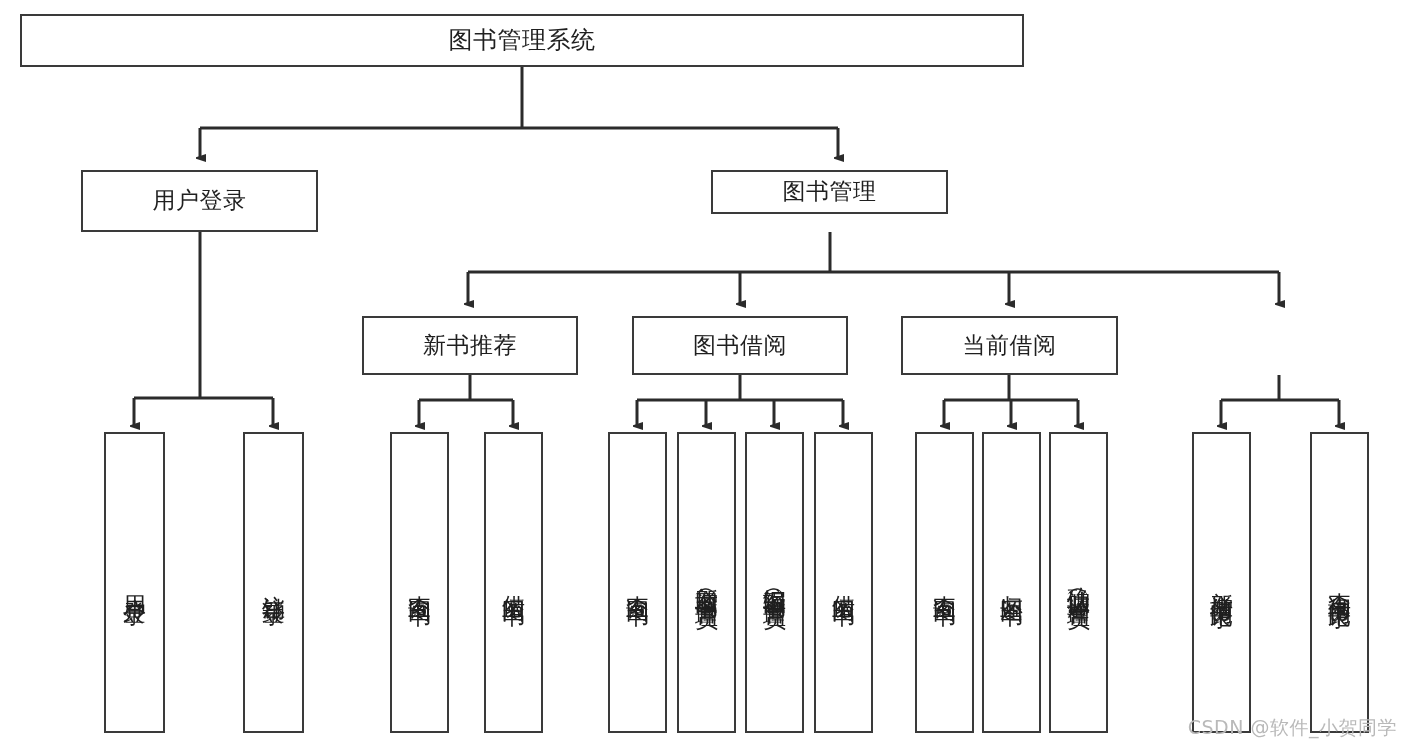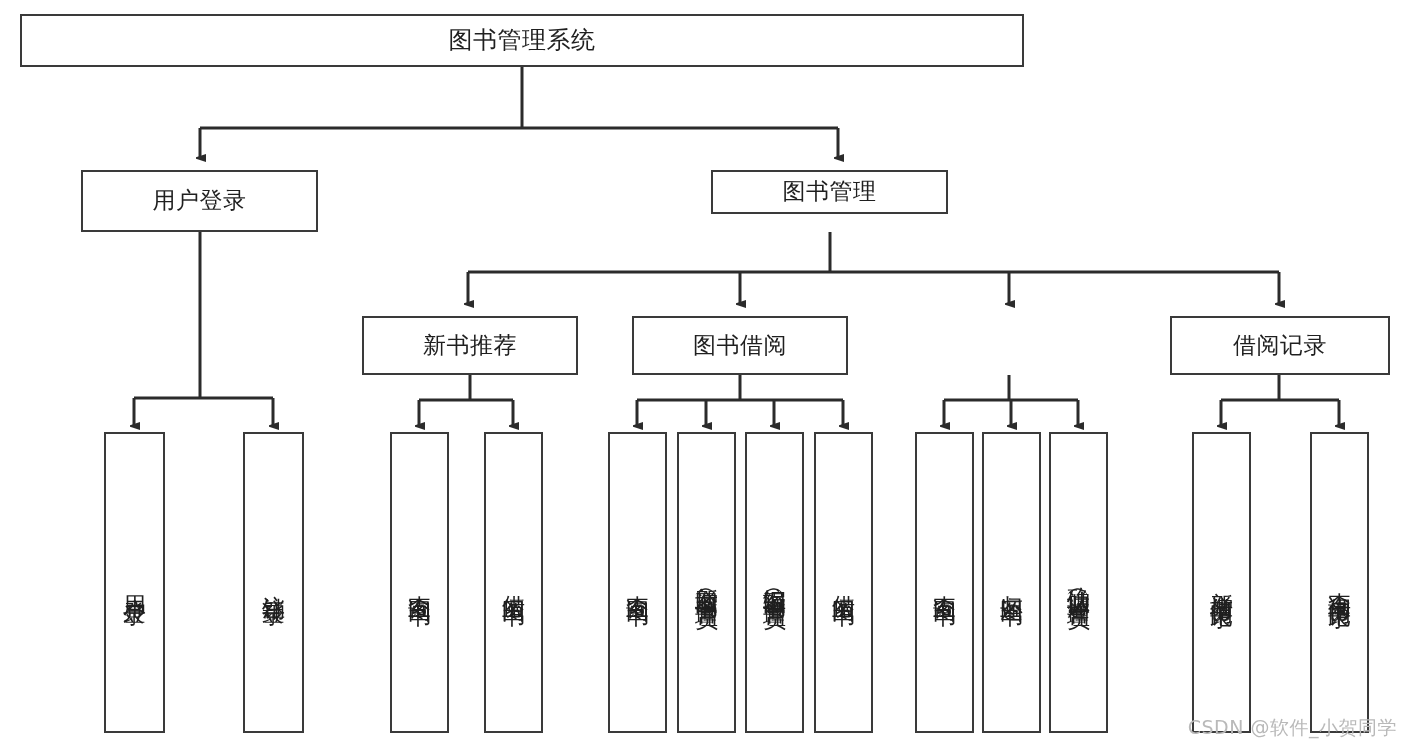--- a/index.html
+++ b/index.html
@@ -143,24 +143,24 @@
   </div>
 
   <div class="node h" style="left:362px; top:316px; width:216px; height:59px;">
     <span class="lbl">新书推荐</span>
   </div>
 
   <div class="node h" style="left:632px; top:316px; width:216px; height:59px;">
     <span class="lbl">图书借阅</span>
   </div>
 
-
-  <div class="node h" style="left:1170px; top:316px; width:220px; height:59px;">
-    <span class="lbl">借阅记录</span>
-  </div>
+  <div class="node h" style="left:901px; top:316px; width:217px; height:59px;">
+    <span class="lbl">当前借阅</span>
+  </div>
+
 
   <div class="node v" style="left:104px; top:432px; width:61px; height:301px;">
     <span class="lbl">用户登录</span>
   </div>
 
   <div class="node v" style="left:243px; top:432px; width:61px; height:301px;">
     <span class="lbl">注销登录</span>
   </div>
 
   <div class="node v" style="left:390px; top:432px; width:59px; height:301px;">

